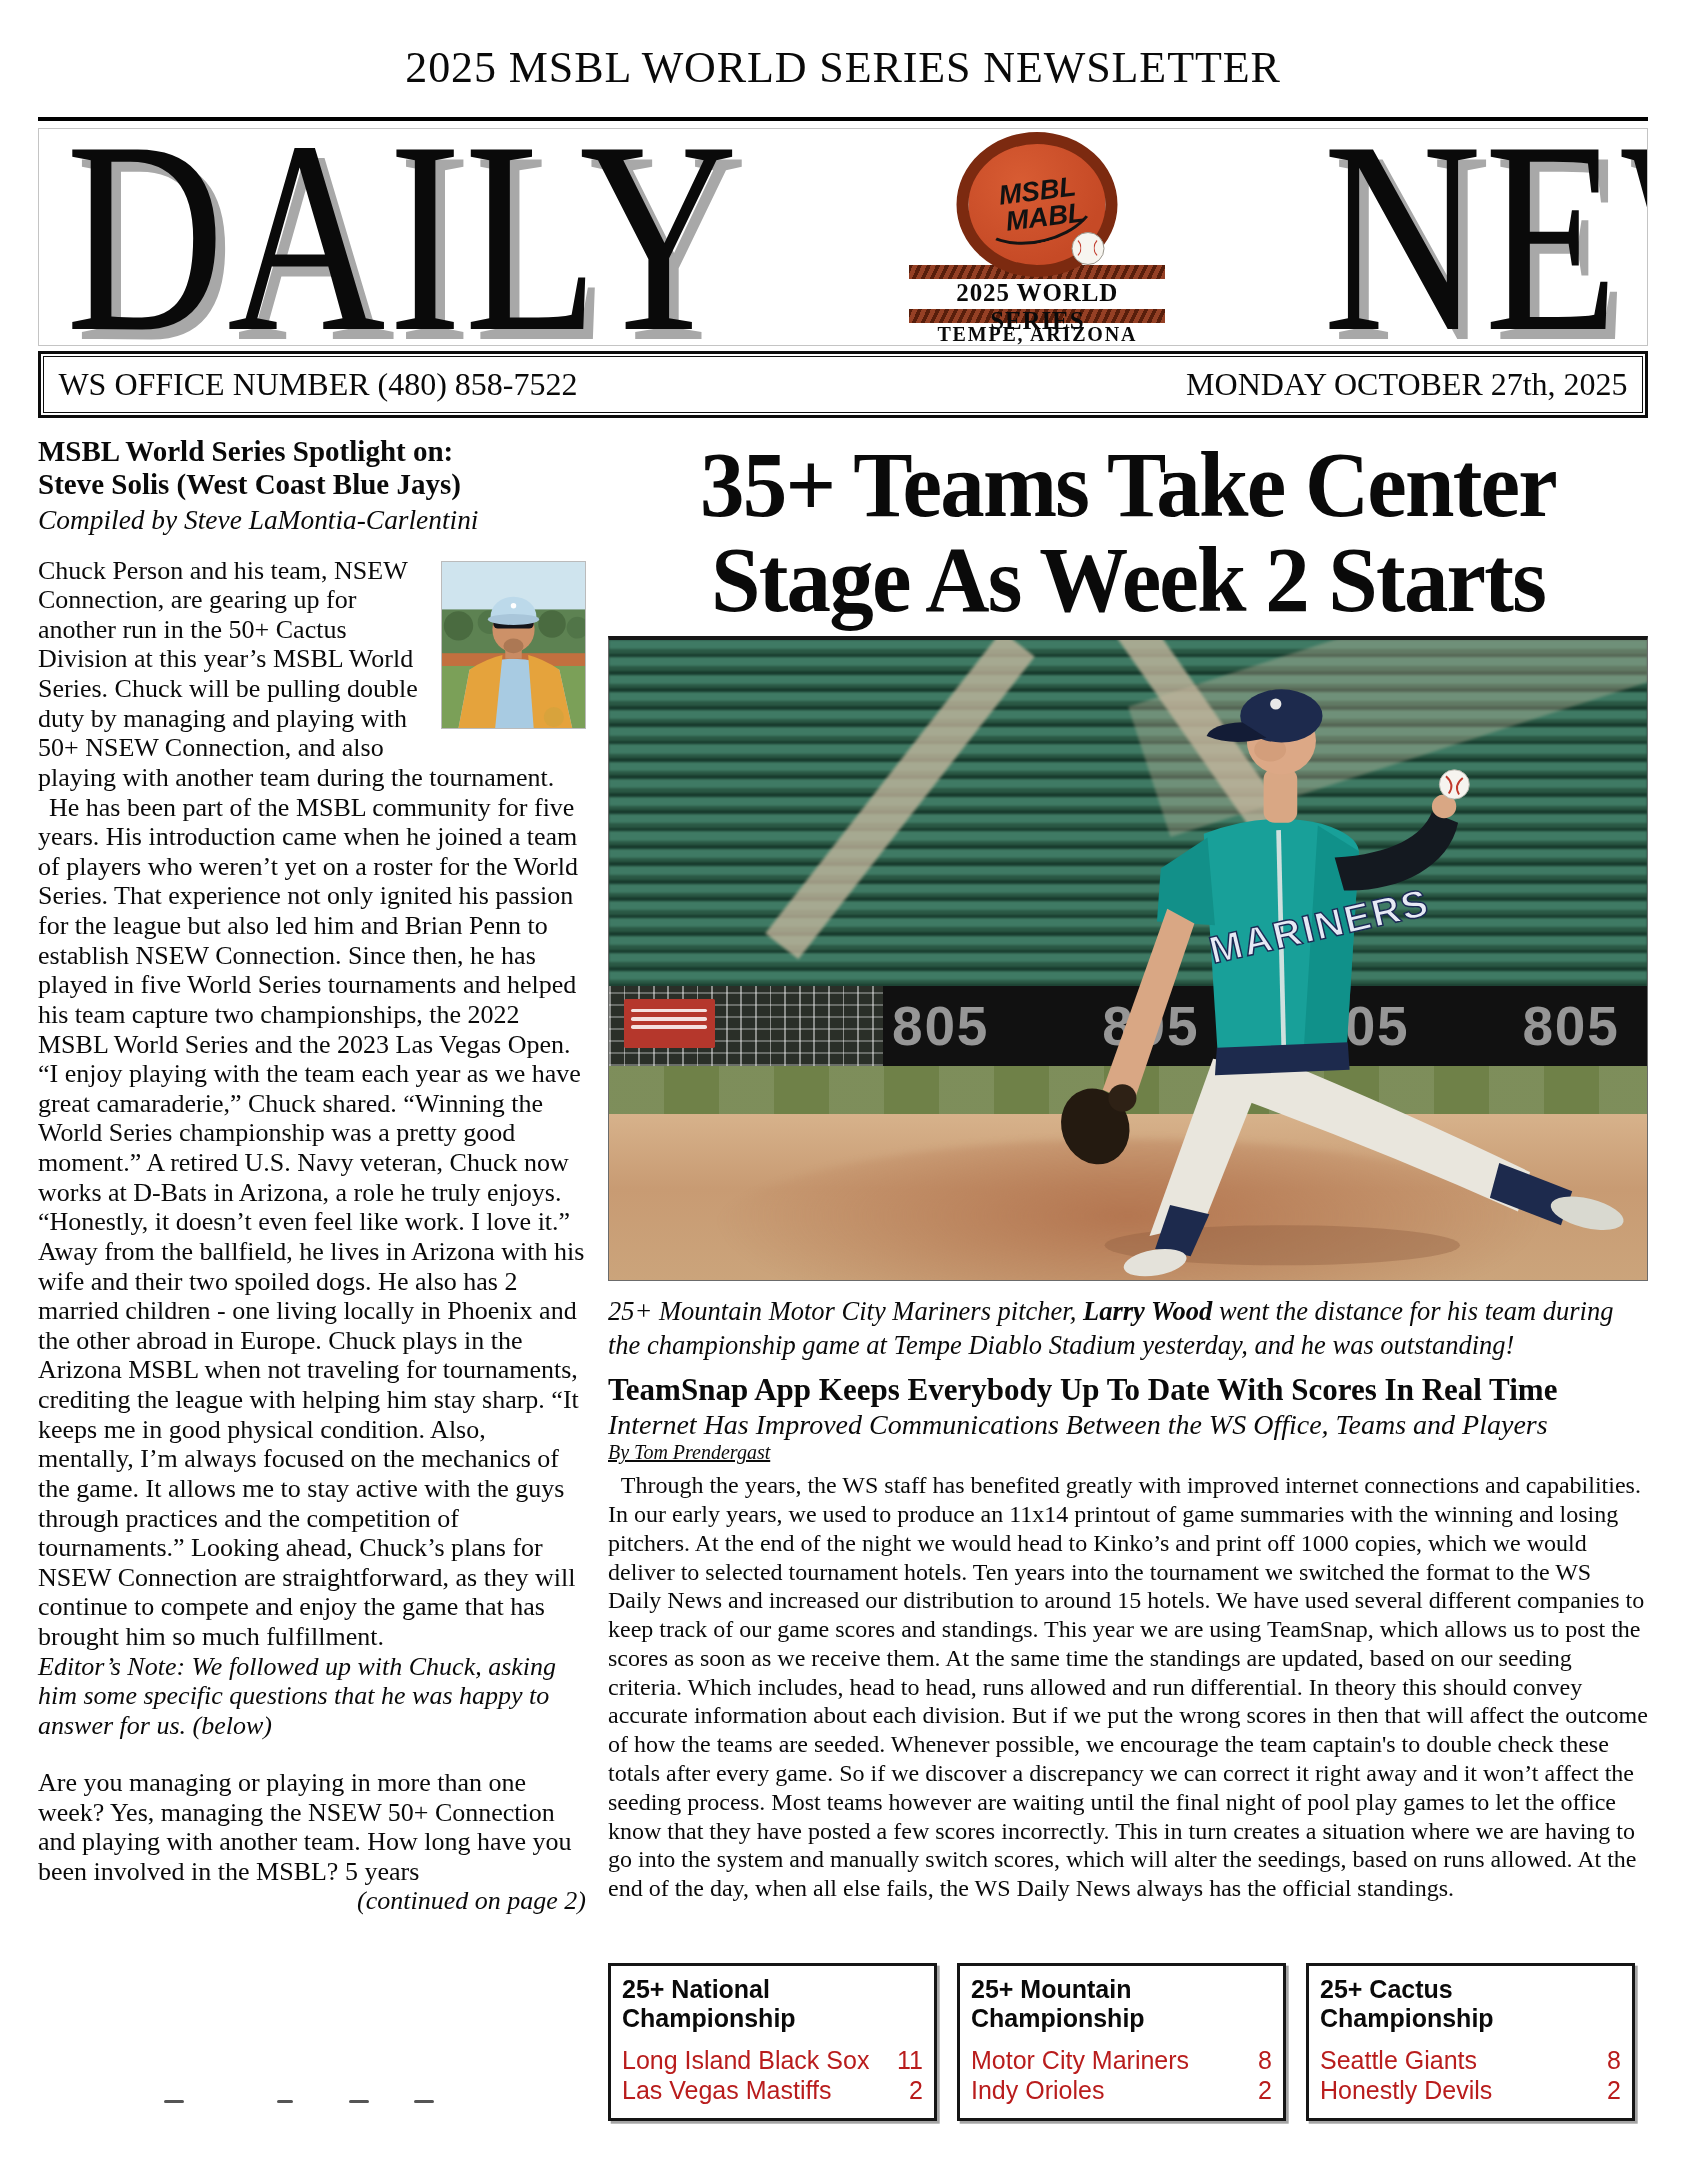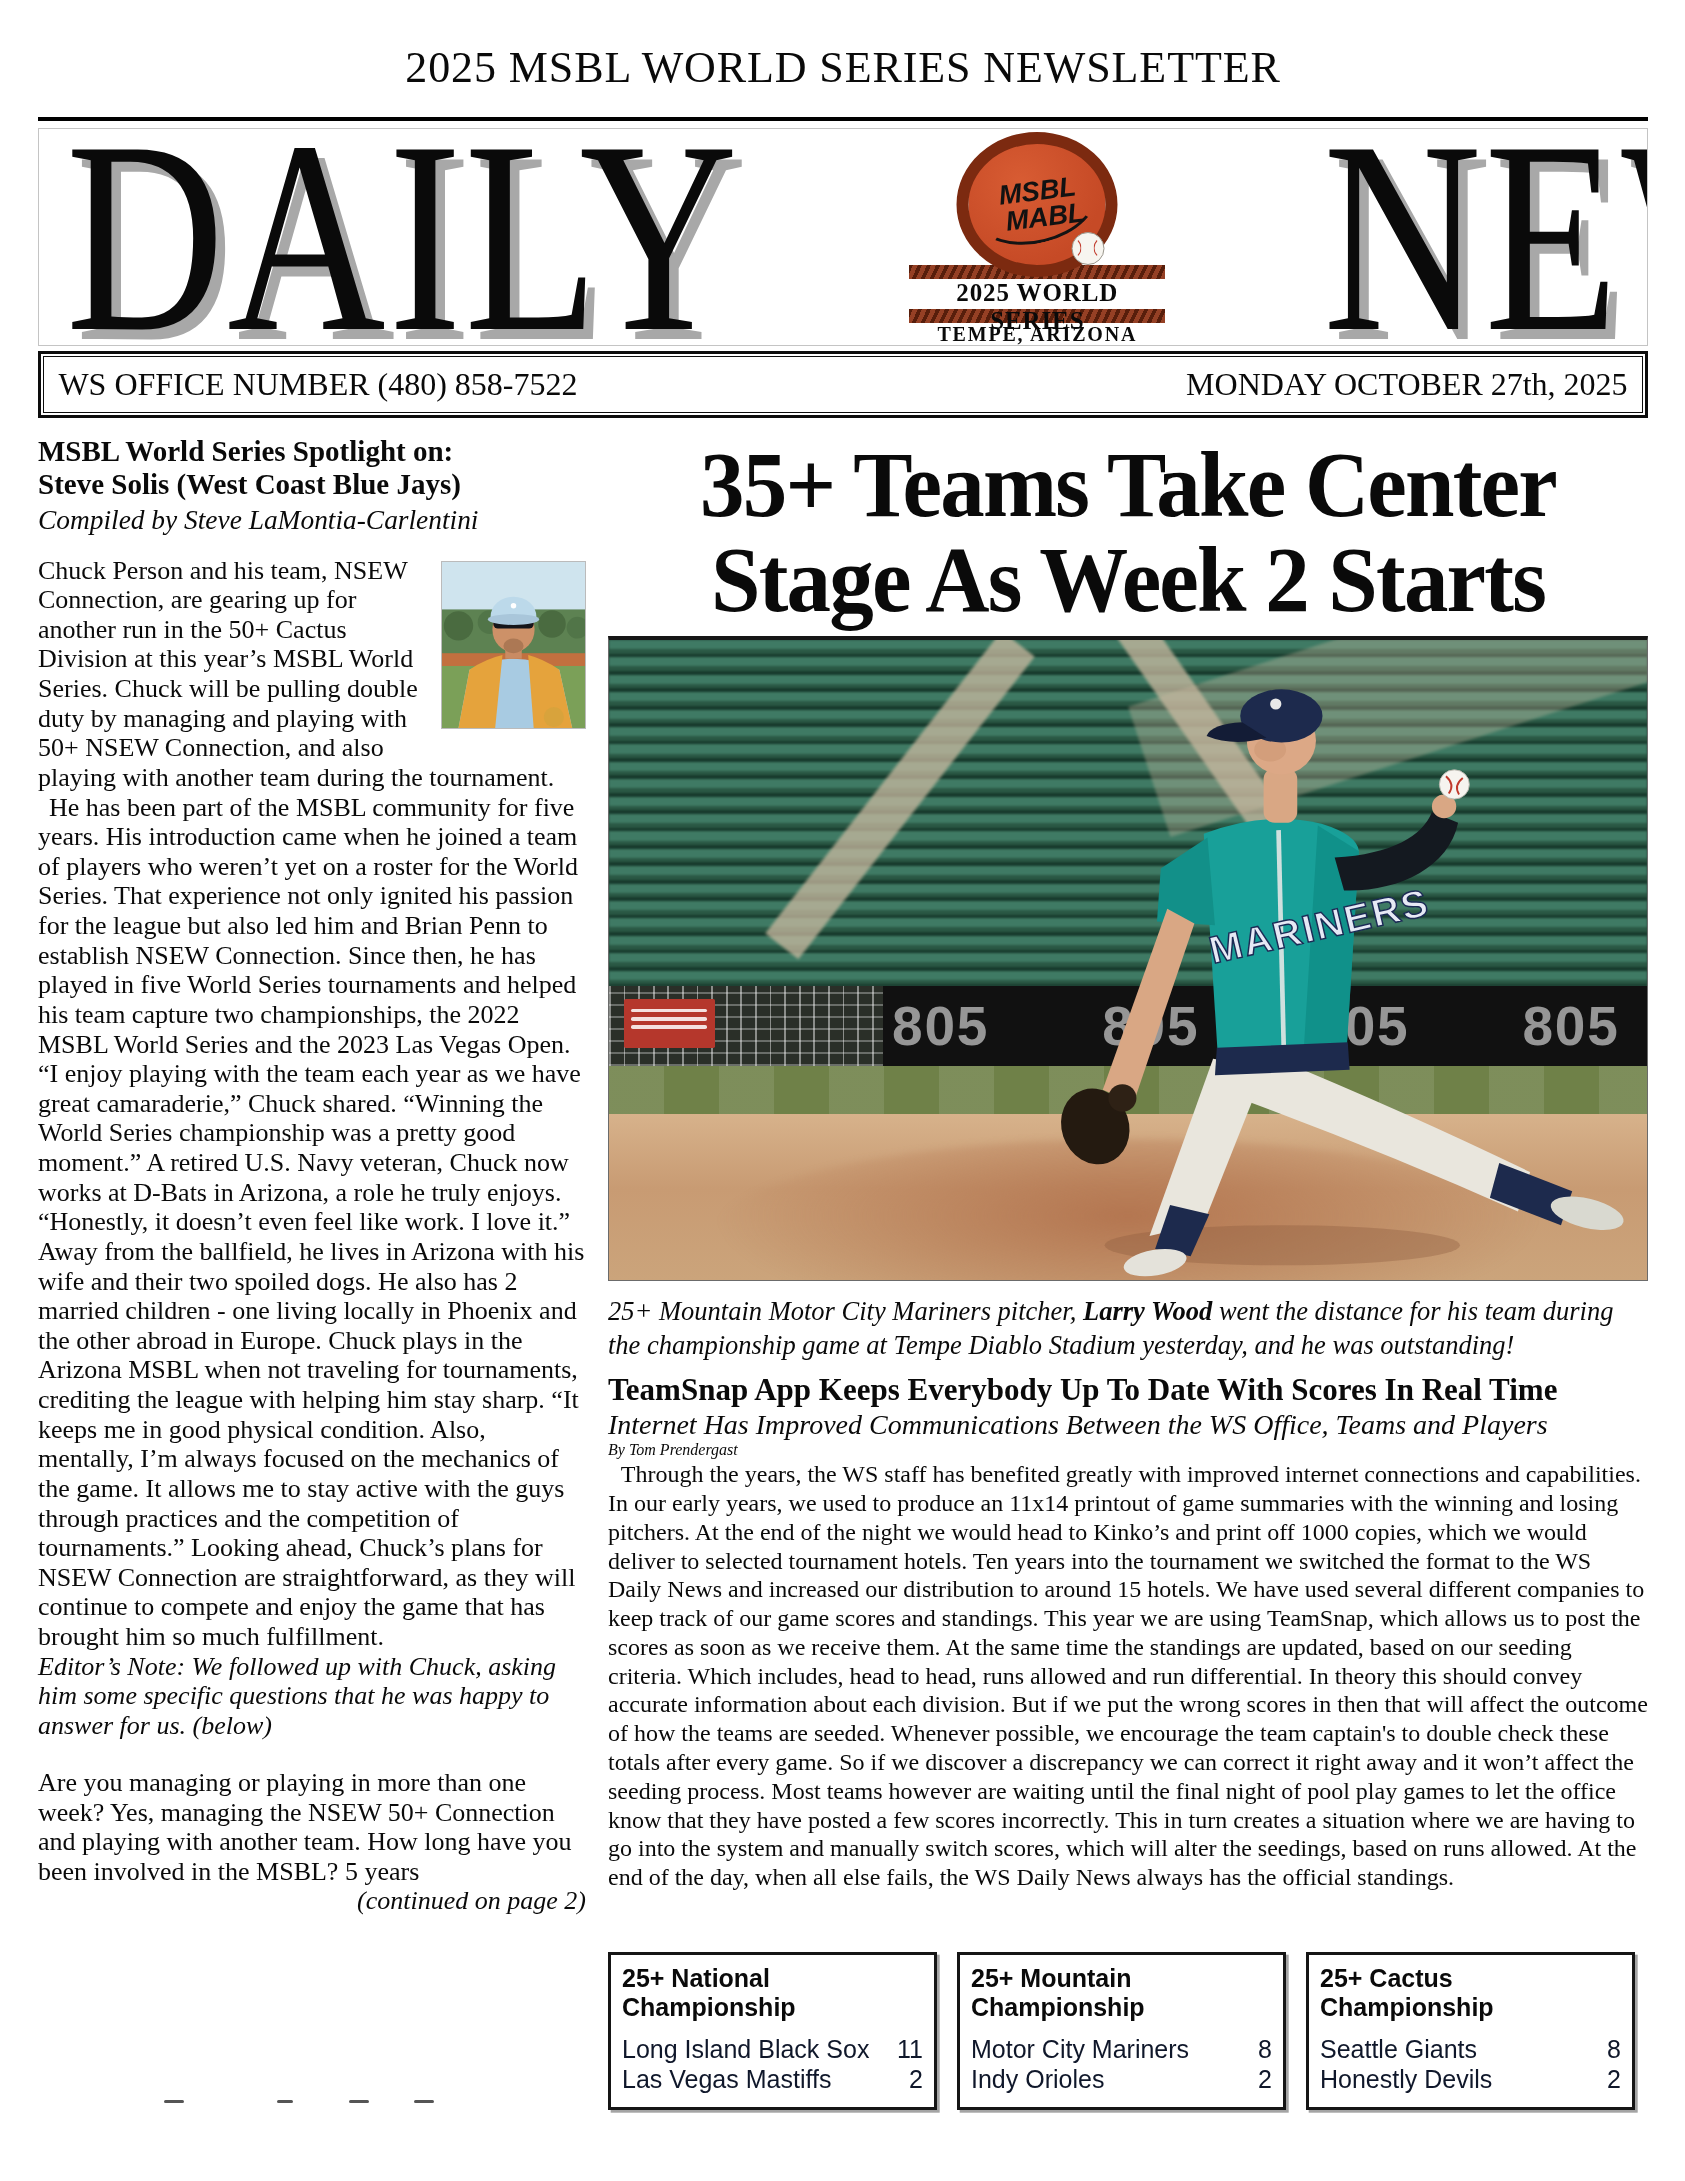--- a/index.html
+++ b/index.html
@@ -82,28 +82,28 @@
      background-image:repeating-linear-gradient(90deg,rgba(255,255,255,.10) 0 55px,transparent 55px 110px);}
   .dirt{position:absolute;left:0;top:74%;right:0;bottom:0;
      background:linear-gradient(180deg,#d7b28b 0%,#c89b73 45%,#cba47b 100%);}
   .mound{position:absolute;left:10%;top:78%;width:80%;height:30%;border-radius:50%;
      background:radial-gradient(ellipse at 50% 40%,rgba(176,111,74,.85),rgba(176,111,74,0) 70%);filter:blur(3.7px);}
   .psvg{position:absolute;inset:0;width:100%;height:100%;}
   .caption{margin-top:12.8px;font-size:26.5px;font-style:italic;line-height:1.3;}
   .caption b{font-weight:bold;}
   .ts-h{font-size:31px;font-weight:bold;margin-top:9.1px;line-height:1.15;}
   .ts-sub{font-size:28px;font-style:italic;line-height:1.2;}
-  .ts-by{font-size:16px;font-style:italic;margin-bottom:1px;}
+  .ts-by{font-size:20px;font-style:italic;margin-bottom:7px;text-decoration:underline;}
   .ts-body{font-size:24px;line-height:1.2;text-indent:12.8px;}
   
   .standings{display:flex;gap:20px;margin-top:60px;font-family:"Liberation Sans",sans-serif;}
   .sbox{width:329px;box-sizing:border-box;border:3.7px solid #151515;box-shadow:2.7px 2.7px 0 rgba(90,90,90,.55);
         padding:9.1px 11px 12.8px;background:#fff;}
   .sbox h4{font-size:25px;margin:0 0 12.8px;font-weight:bold;}
-  .srow{display:flex;justify-content:space-between;font-size:25px;margin-top:1px;color:#0f172a;}
+  .srow{display:flex;justify-content:space-between;font-size:25px;margin-top:1px;color:#b91c1c;}
   
   .artifact{position:absolute;top:2100px;left:38px;width:512px;height:3.7px;}
   .artifact i{position:absolute;top:0;height:2.7px;background:#555;border-radius:1.8px;}
 </style>
 </head>
 <body>
 
 <div class="inner">
 
   <div class="nl-title">2025 MSBL WORLD SERIES NEWSLETTER</div>

